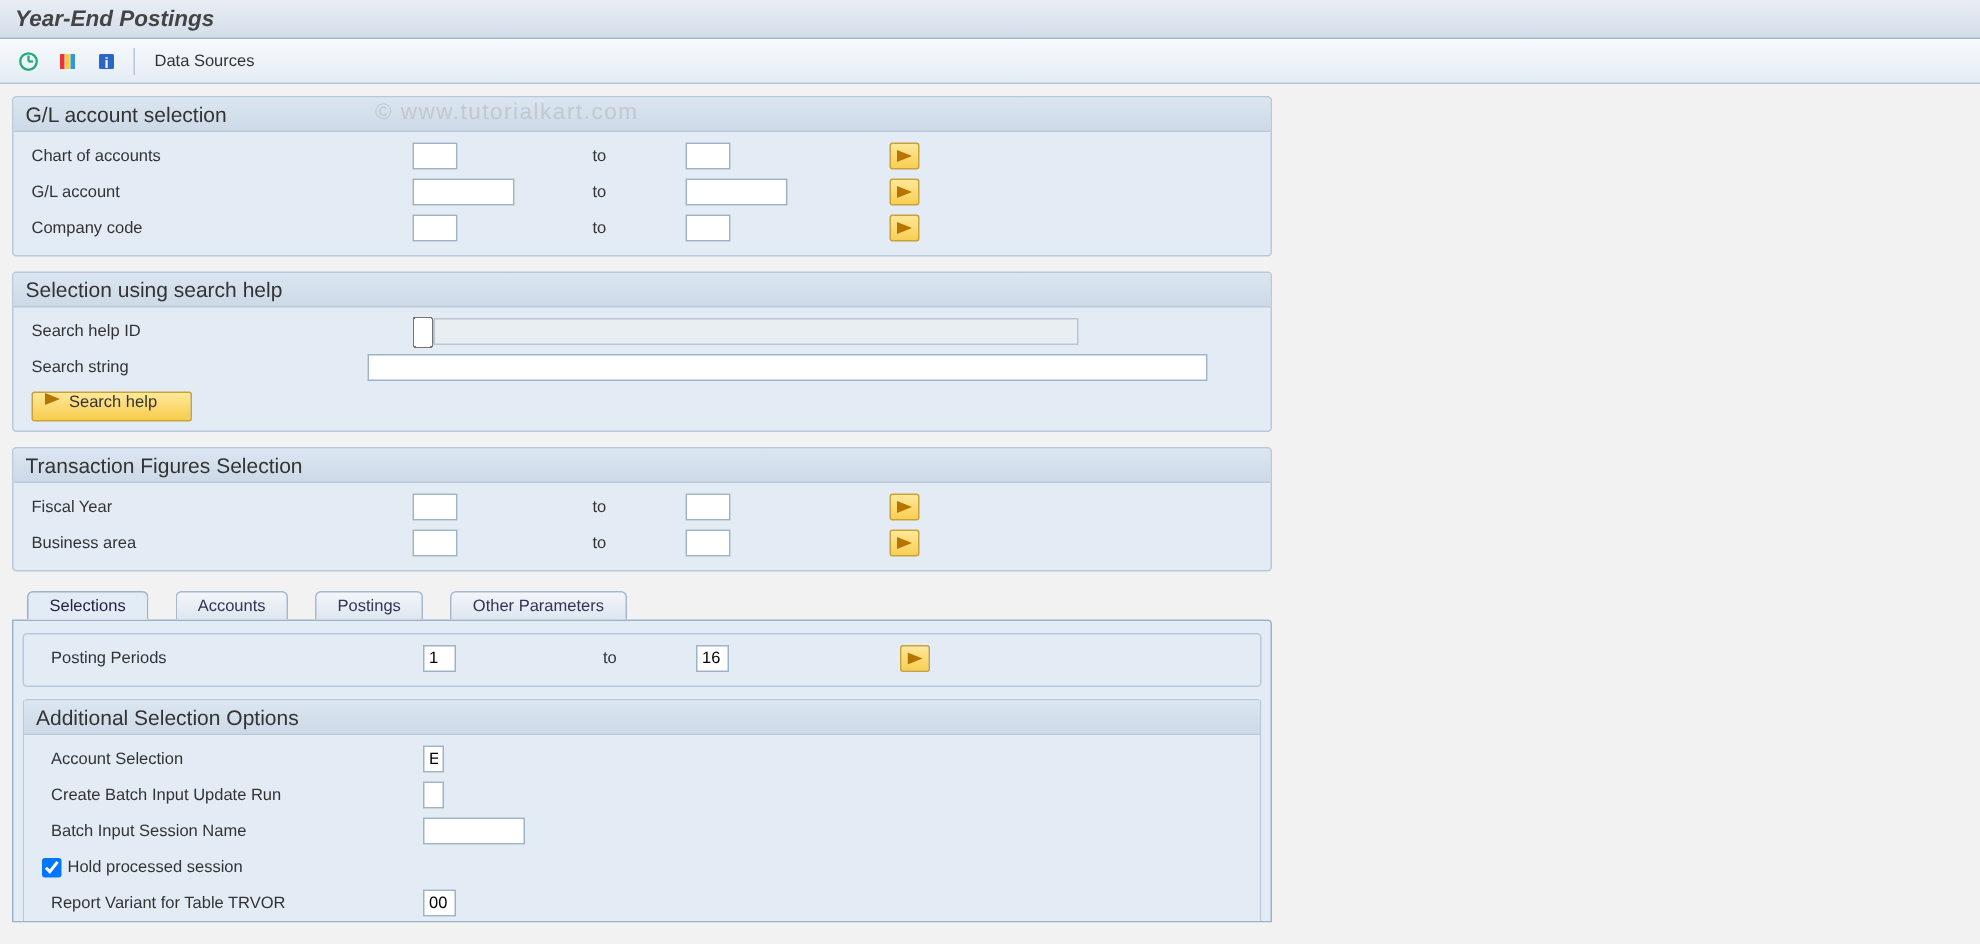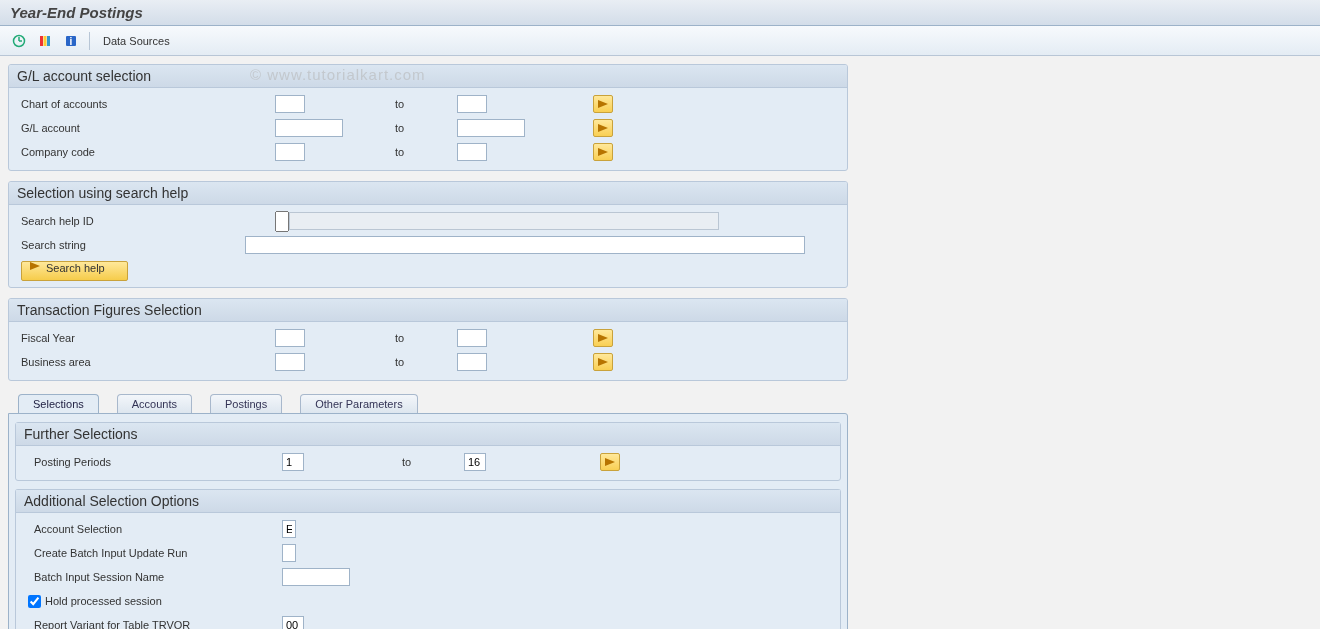--- a/index.html
+++ b/index.html
@@ -319,21 +319,20 @@
   <div class="tabstrip-wrap">
     <div class="tabstrip">
       <div class="tab active">Selections</div>
       <div class="tab">Accounts</div>
       <div class="tab">Postings</div>
       <div class="tab">Other Parameters</div>
     </div>
     <div class="tab-body">
 
       <div class="inner-grp">
-        <div class="grp-head">Further Selections</div>
         <div class="grp-body">
           <div class="row">
             <div class="lbl lbl-indent">Posting Periods</div>
             <div class="col-from"><input class="text-vtiny" value="1" style=""></div>
             <div class="col-to-lbl">to</div>
             <div class="col-to"><input class="text-vtiny" value="16" style=""></div>
             <div class="col-multi"><span class="multi-btn">
                   <svg width="10" height="8">
                     <polygon points="0,0 10,4 0,8" fill="#b77400"></polygon>
                   </svg>

